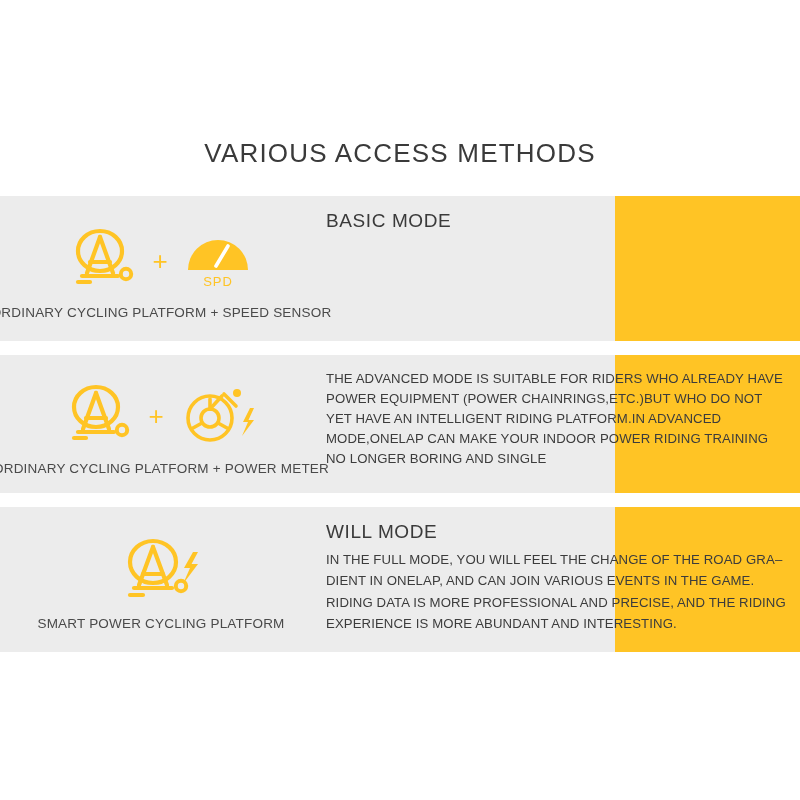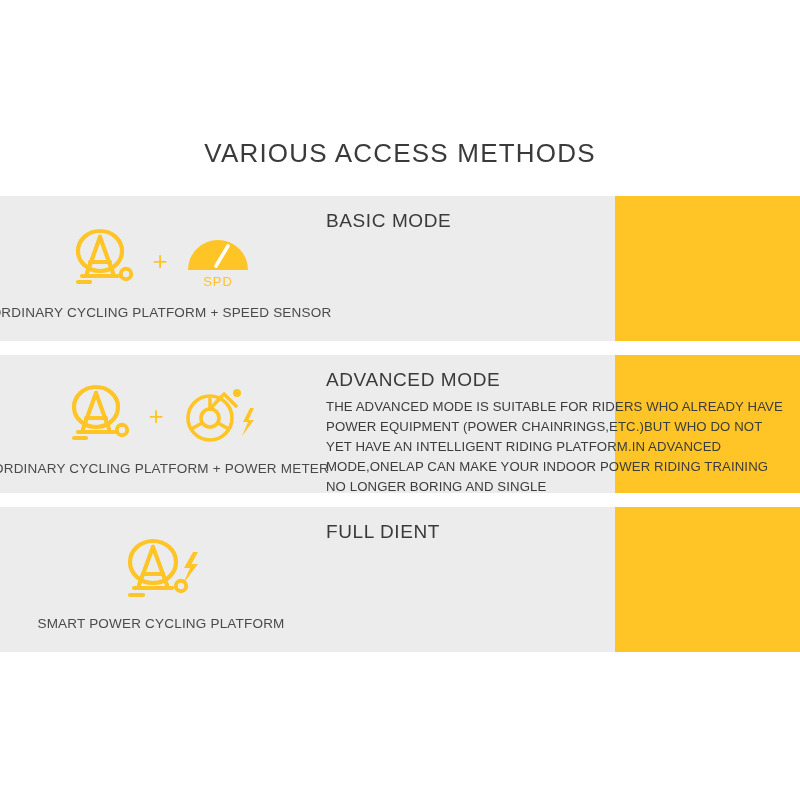--- a/index.html
+++ b/index.html
@@ -199,21 +199,20 @@
               <circle cx="61" cy="11" r="4" fill="#ffc425"></circle>
               <path d="M74 26 L67 40 L72 40 L66 54 L78 38 L72.5 38 L78 26 Z" fill="#ffc425"></path>
             </svg>
           </span>
 
         </div>
         <div class="caption">ORDINARY CYCLING PLATFORM + POWER METER</div>
       </div>
 
       <div class="right-col">
-        <div class="mode-title">ADVANCED MODE</div>
         <div class="mode-desc tight">THE ADVANCED MODE IS SUITABLE FOR RIDERS WHO ALREADY HAVE POWER EQUIPMENT (POWER CHAINRINGS,ETC.)BUT WHO DO NOT YET HAVE AN INTELLIGENT RIDING PLATFORM.IN ADVANCED MODE,ONELAP CAN MAKE YOUR INDOOR POWER RIDING TRAINING NO LONGER BORING AND SINGLE</div>
       </div>
     </div>
 
     <div class="row row-3">
       <div class="yellow-band"></div>
 
       <div class="left-col">
         <div class="icon-area">
 
@@ -230,18 +229,19 @@
               <circle cx="68" cy="52" r="5.2" fill="none" stroke="#ffc425" stroke-width="4"></circle>
               <path d="M80 18 L71 34 L77 34 L70 50 L85 30 L78.5 30 L85 18 Z" fill="#ffc425"></path>
             </svg>
           </span>
 
         </div>
         <div class="caption">SMART POWER CYCLING PLATFORM</div>
       </div>
 
       <div class="right-col">
-        <div class="mode-title">FULL DIENT</div>
+        <div class="mode-title">WILL MODE</div>
+        <div class="mode-desc">IN THE FULL MODE, YOU WILL FEEL THE CHANGE OF THE ROAD GRA–DIENT IN ONELAP, AND CAN JOIN VARIOUS EVENTS IN THE GAME. RIDING DATA IS MORE PROFESSIONAL AND PRECISE, AND THE RIDING EXPERIENCE IS MORE ABUNDANT AND INTERESTING.</div>
       </div>
     </div>
 
   </div>
 </div>
 
 </body></html>

